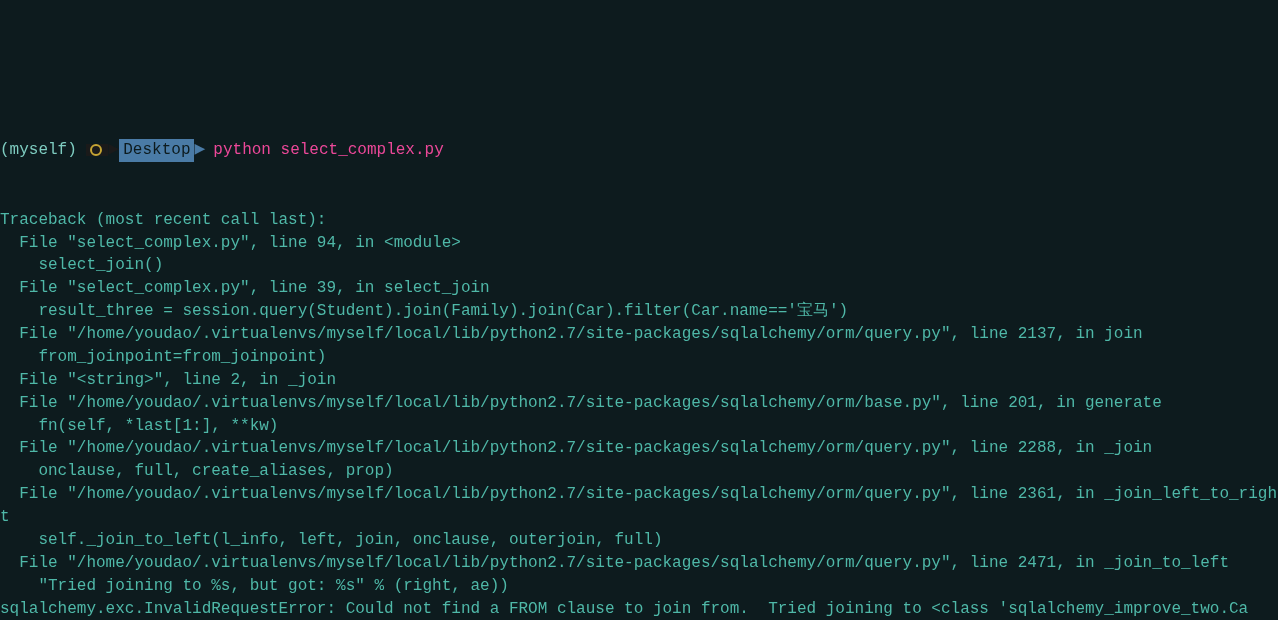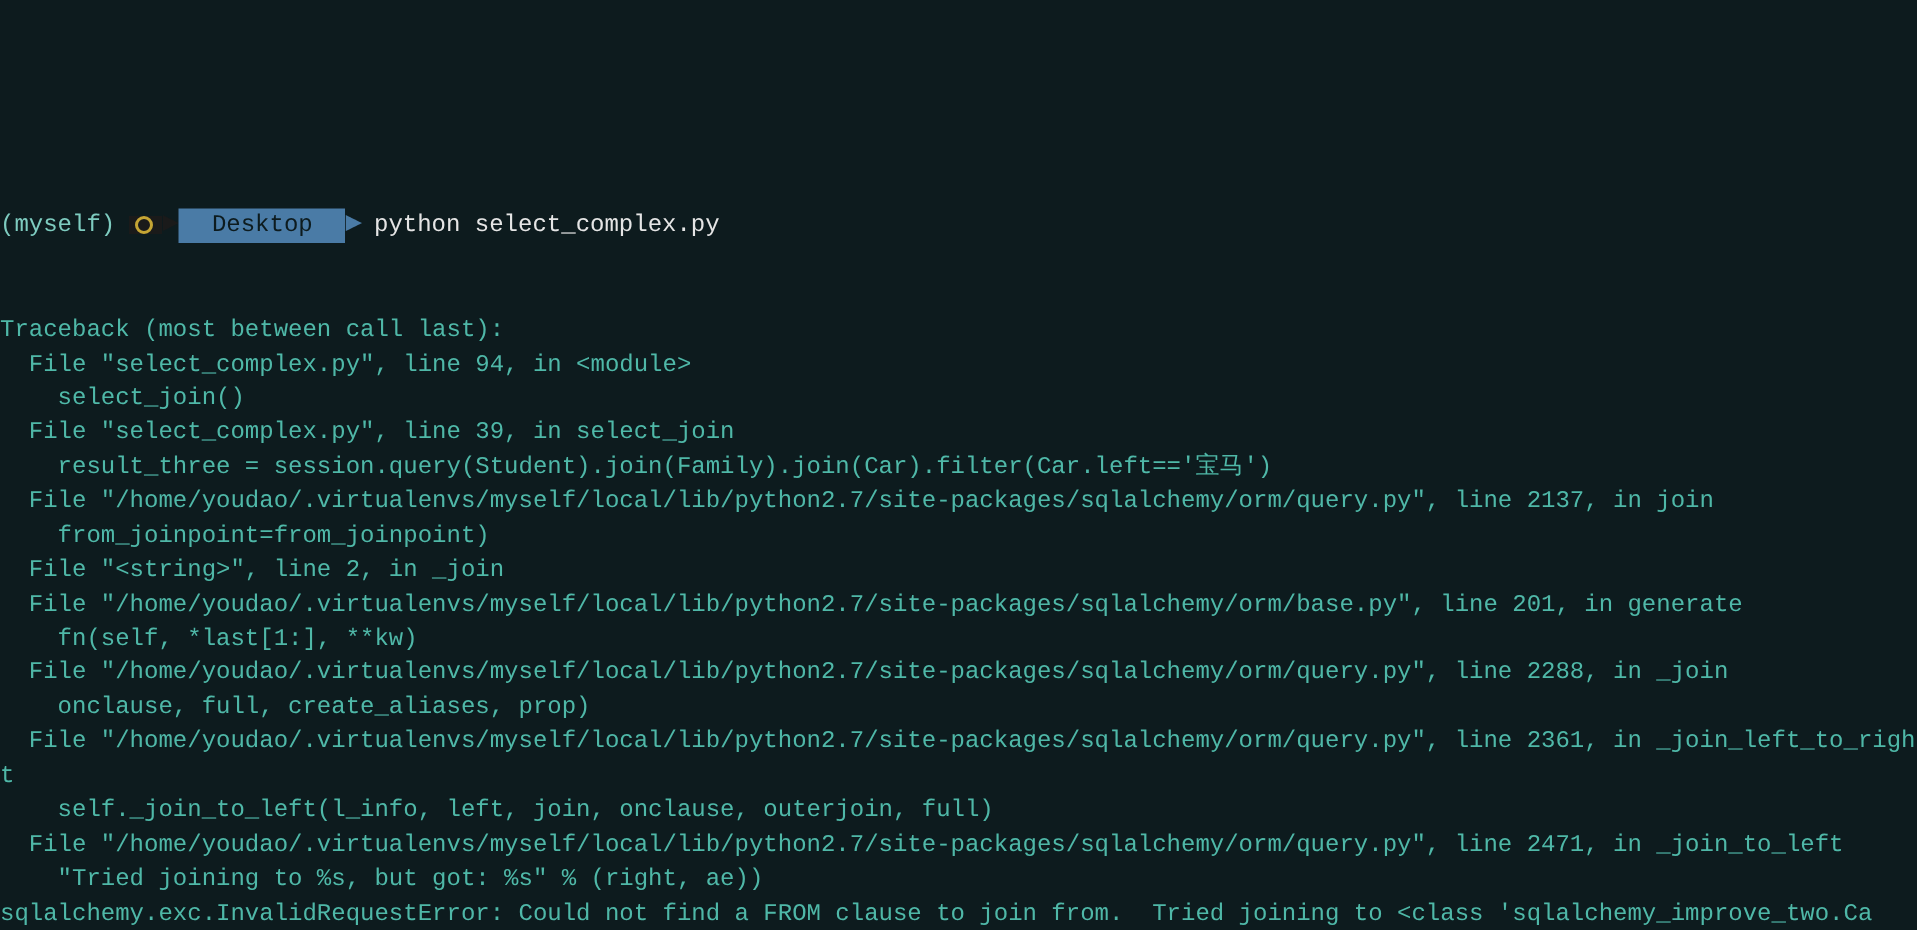--- a/index.html
+++ b/index.html
@@ -45,50 +45,50 @@
       border-radius: 50%;
       margin-right: 2px;
     }
     .arrow-black {
       color: #1a1a1a;
       font-size: 18px;
     }
     .dir-segment {
       background: #4a7ba6;
       color: #0d1b1e;
-      padding: 0 22px;
+      padding: 0 4px;
       font-weight: normal;
     }
     .arrow-blue {
       color: #4a7ba6;
       font-size: 18px;
     }
     .command {
-      color: #e5e5e5;
+      color: #ec4899;
       margin-left: 8px;
       text-align: center;
     }
     .output-block {
       color: #4fb8a8;
     }
   </style>
 </head>
 <body>
 
 
 
 <div class="terminal">
   <div class="prompt-line">
     <span class="env-name">(myself)</span><span> </span><span class="git-segment"><span class="git-circle"></span></span><span class="arrow-black">▶</span><span class="dir-segment">Desktop</span><span class="arrow-blue">▶</span><span class="command">python select_complex.py</span>
   </div>
-  <div class="output-block"><span>Traceback (most between call last):</span>
+  <div class="output-block"><span>Traceback (most recent call last):</span>
 <span>  File "select_complex.py", line 94, in &lt;module&gt;</span>
 <span>    select_join()</span>
 <span>  File "select_complex.py", line 39, in select_join</span>
-<span>    result_three = session.query(Student).join(Family).join(Car).filter(Car.left=='宝马')</span>
+<span>    result_three = session.query(Student).join(Family).join(Car).filter(Car.name=='宝马')</span>
 <span>  File "/home/youdao/.virtualenvs/myself/local/lib/python2.7/site-packages/sqlalchemy/orm/query.py", line 2137, in join</span>
 <span>    from_joinpoint=from_joinpoint)</span>
 <span>  File "&lt;string&gt;", line 2, in _join</span>
 <span>  File "/home/youdao/.virtualenvs/myself/local/lib/python2.7/site-packages/sqlalchemy/orm/base.py", line 201, in generate</span>
 <span>    fn(self, *last[1:], **kw)</span>
 <span>  File "/home/youdao/.virtualenvs/myself/local/lib/python2.7/site-packages/sqlalchemy/orm/query.py", line 2288, in _join</span>
 <span>    onclause, full, create_aliases, prop)</span>
 <span>  File "/home/youdao/.virtualenvs/myself/local/lib/python2.7/site-packages/sqlalchemy/orm/query.py", line 2361, in _join_left_to_right</span>
 <span>    self._join_to_left(l_info, left, join, onclause, outerjoin, full)</span>
 <span>  File "/home/youdao/.virtualenvs/myself/local/lib/python2.7/site-packages/sqlalchemy/orm/query.py", line 2471, in _join_to_left</span>

